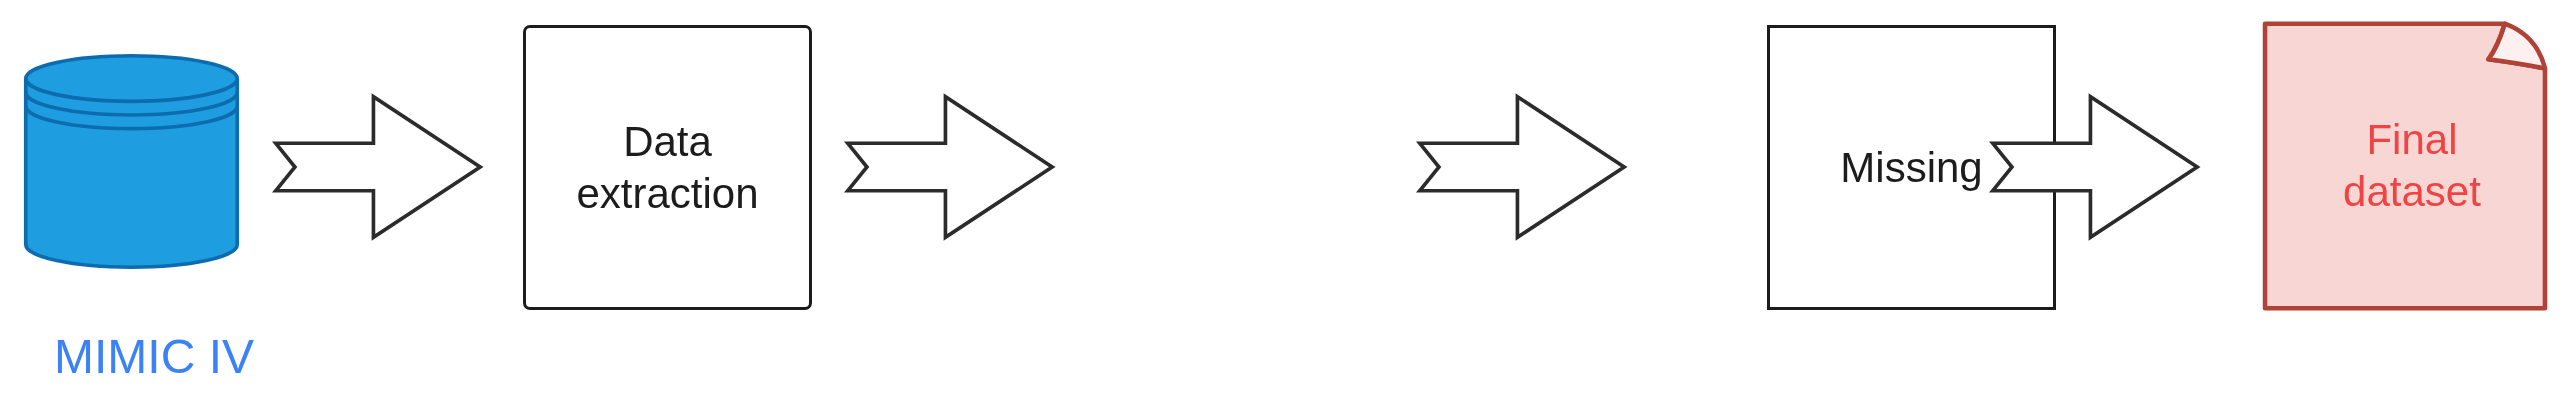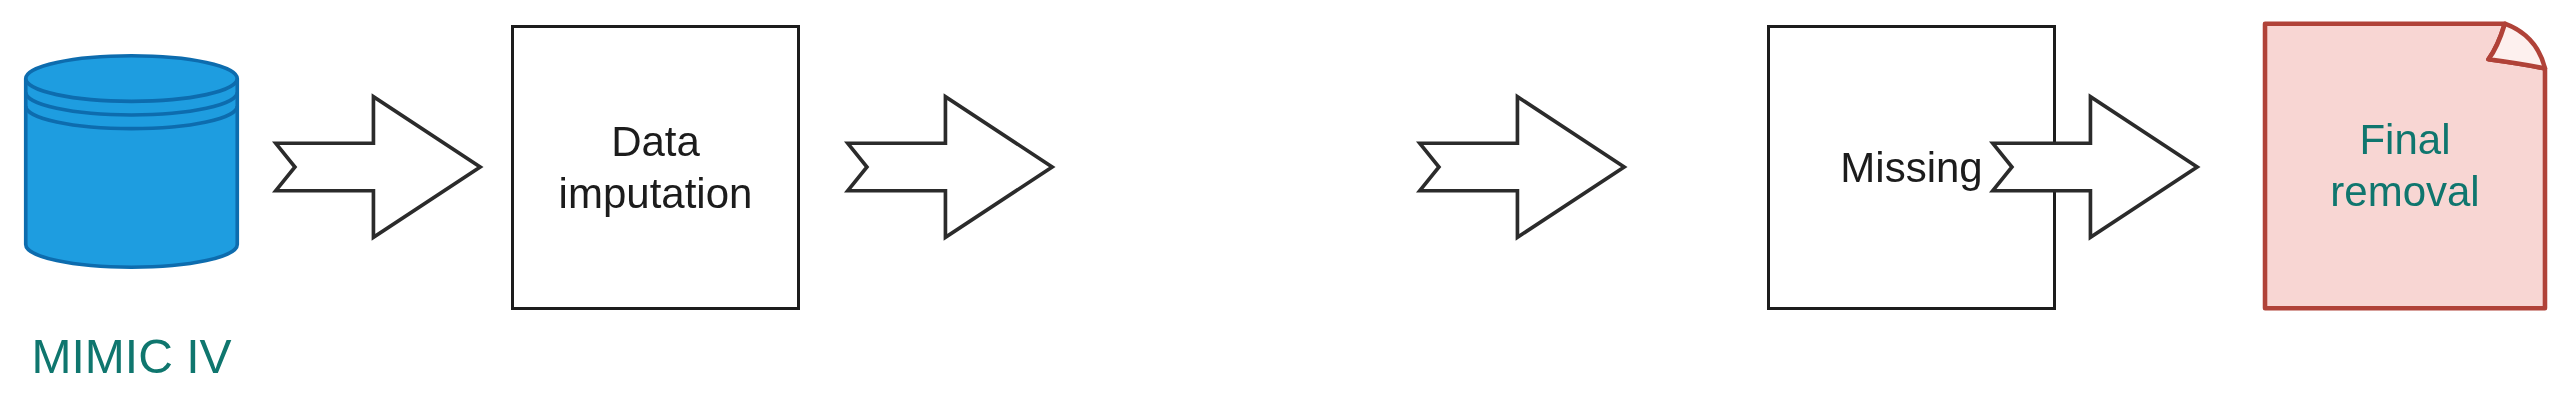--- a/index.html
+++ b/index.html
@@ -13,24 +13,24 @@
   }
   .abs { position: absolute; }
 
   
   .db-svg { left: 22px; top: 53px; width: 219px; height: 217px; }
   .cyl-stroke { stroke: #0d6cae; stroke-width: 4; }
   .ring { fill: none; }
 
   .db-label {
     left: 9px; top: 329px; width: 245px;
-    text-align: center;
+    text-align: right;
     font-size: 48px;
     line-height: 55px;
-    color: #0f766e;
+    color: #3b82f6;
     white-space: nowrap;
   }
 
   
   .arrow-svg { top: 94px; width: 210px; height: 146px; overflow: visible; }
   .arrow-shape { stroke: #2b2b2b; stroke-width: 4; stroke-linejoin: miter; }
   .a1 { left: 273px; }
   .a2 { left: 845px; }
   .a3 { left: 1417px; }
   .a4 { left: 1990px; }
@@ -43,38 +43,39 @@
     border: 3.7px solid #1c1c1c;
     display: flex;
     flex-direction: column;
     align-items: center;
     justify-content: center;
     text-align: center;
     font-size: 42px;
     line-height: 52px;
     color: #1c1c1c;
   }
-  .b1 { left: 511px; }
+  .b1 { left: 523px; border-radius: 7px; }
   .b2 { left: 1098px; }
   .b3 { left: 1767px; gap: 33px; }
 
   
   .note { left: 2262px; top: 21px; width: 286px; height: 290px; }
   .note-svg { left: 0; top: 0; width: 286px; height: 290px; overflow: visible; }
   .note-stroke { stroke: #b04238; stroke-width: 5; stroke-linejoin: round; }
   .note-text {
     left: 0; top: 0; width: 286px; height: 290px;
     display: flex;
     flex-direction: column;
     align-items: center;
     justify-content: center;
     text-align: center;
     font-size: 42px;
     line-height: 52px;
-    color: #0f766e;
+    color: #ef4444;
+    padding-left: 7px;
   }
   .line { display: block; }
 </style>
 </head>
 <body>
 
 <div class="canvas">
 
   <svg class="abs db-svg" viewBox="0 0 240 238" aria-hidden="true">
     <path class="cyl-stroke" d="M4,28 A116,25 0 0 1 236,28 L236,210 A116,25 0 0 1 4,210 Z" fill="#1e9de0"></path>
@@ -83,21 +84,21 @@
     <path class="cyl-stroke ring" d="M4,58 A116,25 0 0 0 236,58"></path>
   </svg>
   <div class="abs db-label">MIMIC IV</div>
 
   <svg class="abs arrow-svg a1" viewBox="0 0 230 160" aria-hidden="true">
     <polygon class="arrow-shape" points="3,54 110,54 110,3 227,80 110,157 110,106 3,106 24,80" fill="#ffffff"></polygon>
   </svg>
 
   <div class="abs box b1">
     <span class="line">Data</span>
-    <span class="line">imputation</span>
+    <span class="line">extraction</span>
   </div>
 
   <svg class="abs arrow-svg a2" viewBox="0 0 230 160" aria-hidden="true">
     <polygon class="arrow-shape" points="3,54 110,54 110,3 227,80 110,157 110,106 3,106 24,80" fill="#ffffff"></polygon>
   </svg>
 
 
   <svg class="abs arrow-svg a3" viewBox="0 0 230 160" aria-hidden="true">
     <polygon class="arrow-shape" points="3,54 110,54 110,3 227,80 110,157 110,106 3,106 24,80" fill="#ffffff"></polygon>
   </svg>
@@ -110,18 +111,18 @@
     <polygon class="arrow-shape" points="3,54 110,54 110,3 227,80 110,157 110,106 3,106 24,80" fill="#ffffff"></polygon>
   </svg>
 
   <div class="abs note">
     <svg class="abs note-svg" viewBox="0 0 313 318" aria-hidden="true">
       <path class="note-stroke" d="M3,3 L266,3 Q258,29 248,42 Q285,47 310,52 L310,315 L3,315 Z" fill="#f8d6d3"></path>
       <path class="note-stroke" d="M266,3 Q258,29 248,42 Q285,47 310,52 Q301,16 266,3 Z" fill="#fdf0ee"></path>
     </svg>
     <div class="abs note-text">
       <span class="line">Final</span>
-      <span class="line">removal</span>
+      <span class="line">dataset</span>
     </div>
   </div>
 
 </div>
 
 
 </body></html>

